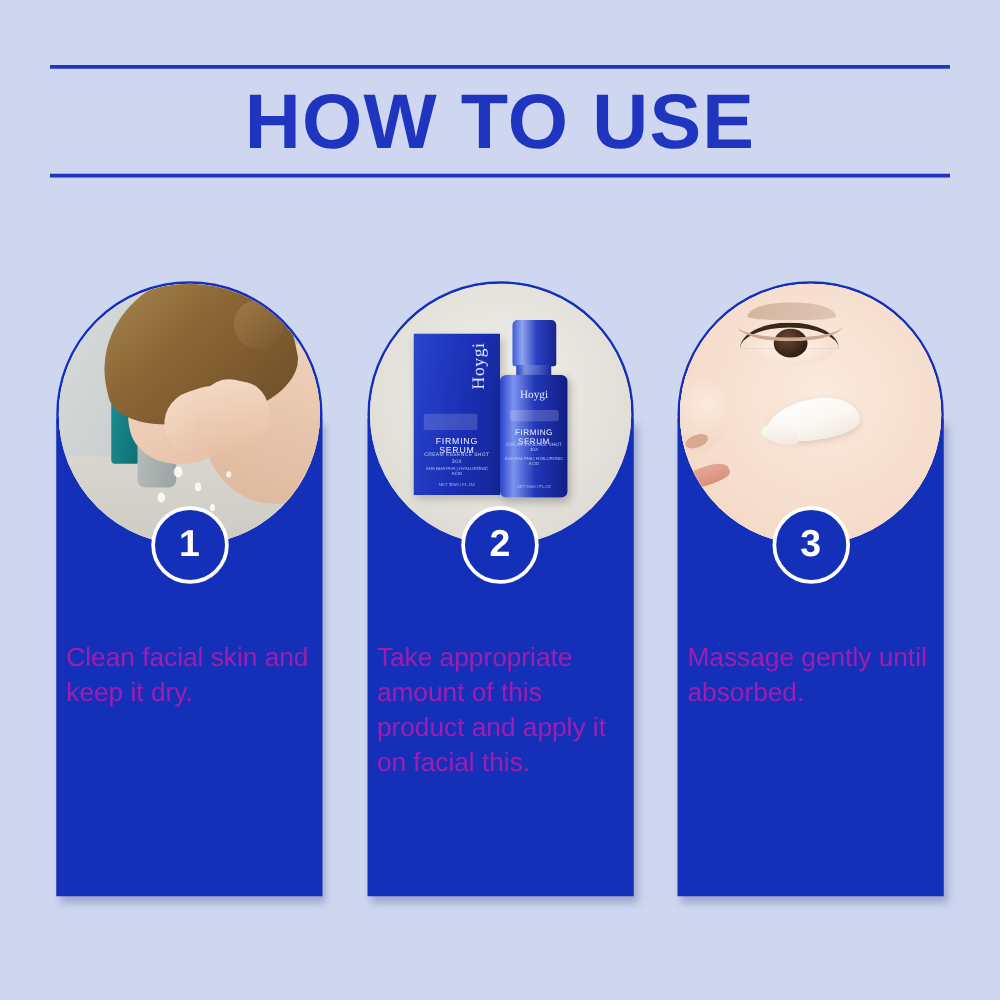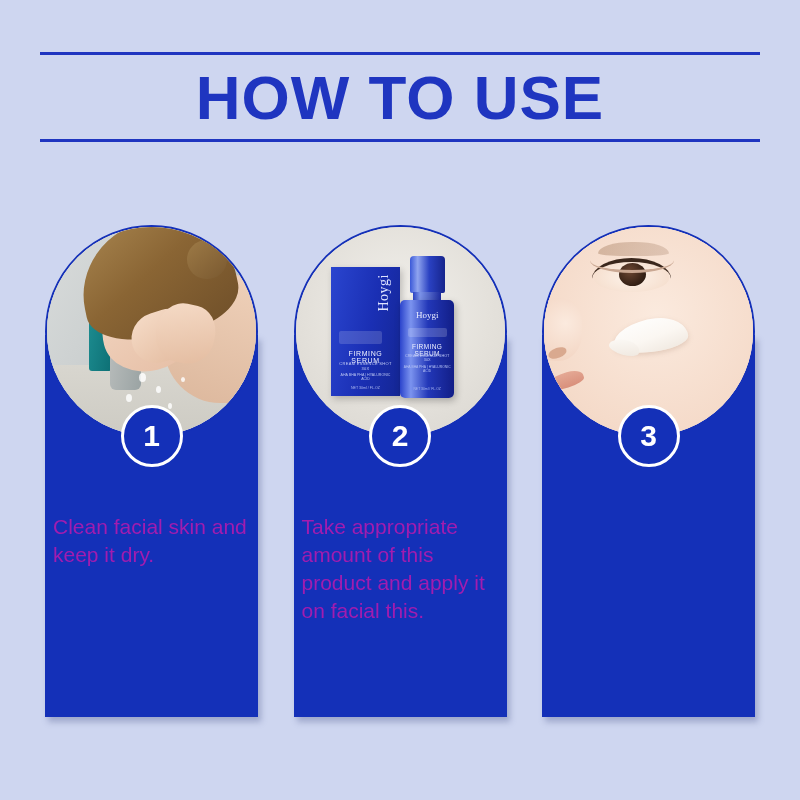--- a/index.html
+++ b/index.html
@@ -432,16 +432,17 @@
           <div class="skin-lid"></div>
           <div class="skin-nose"></div>
           <div class="skin-nostril"></div>
           <div class="skin-lip"></div>
           <div class="cream"></div>
           <div class="cream-tail"></div>
         </div>
       </div>
 
       <div class="step-badge">3</div>
+      <div class="card-caption">Massage gently until absorbed.</div>
     </div>
 
   </div>
 </div>
 
 </body></html>

